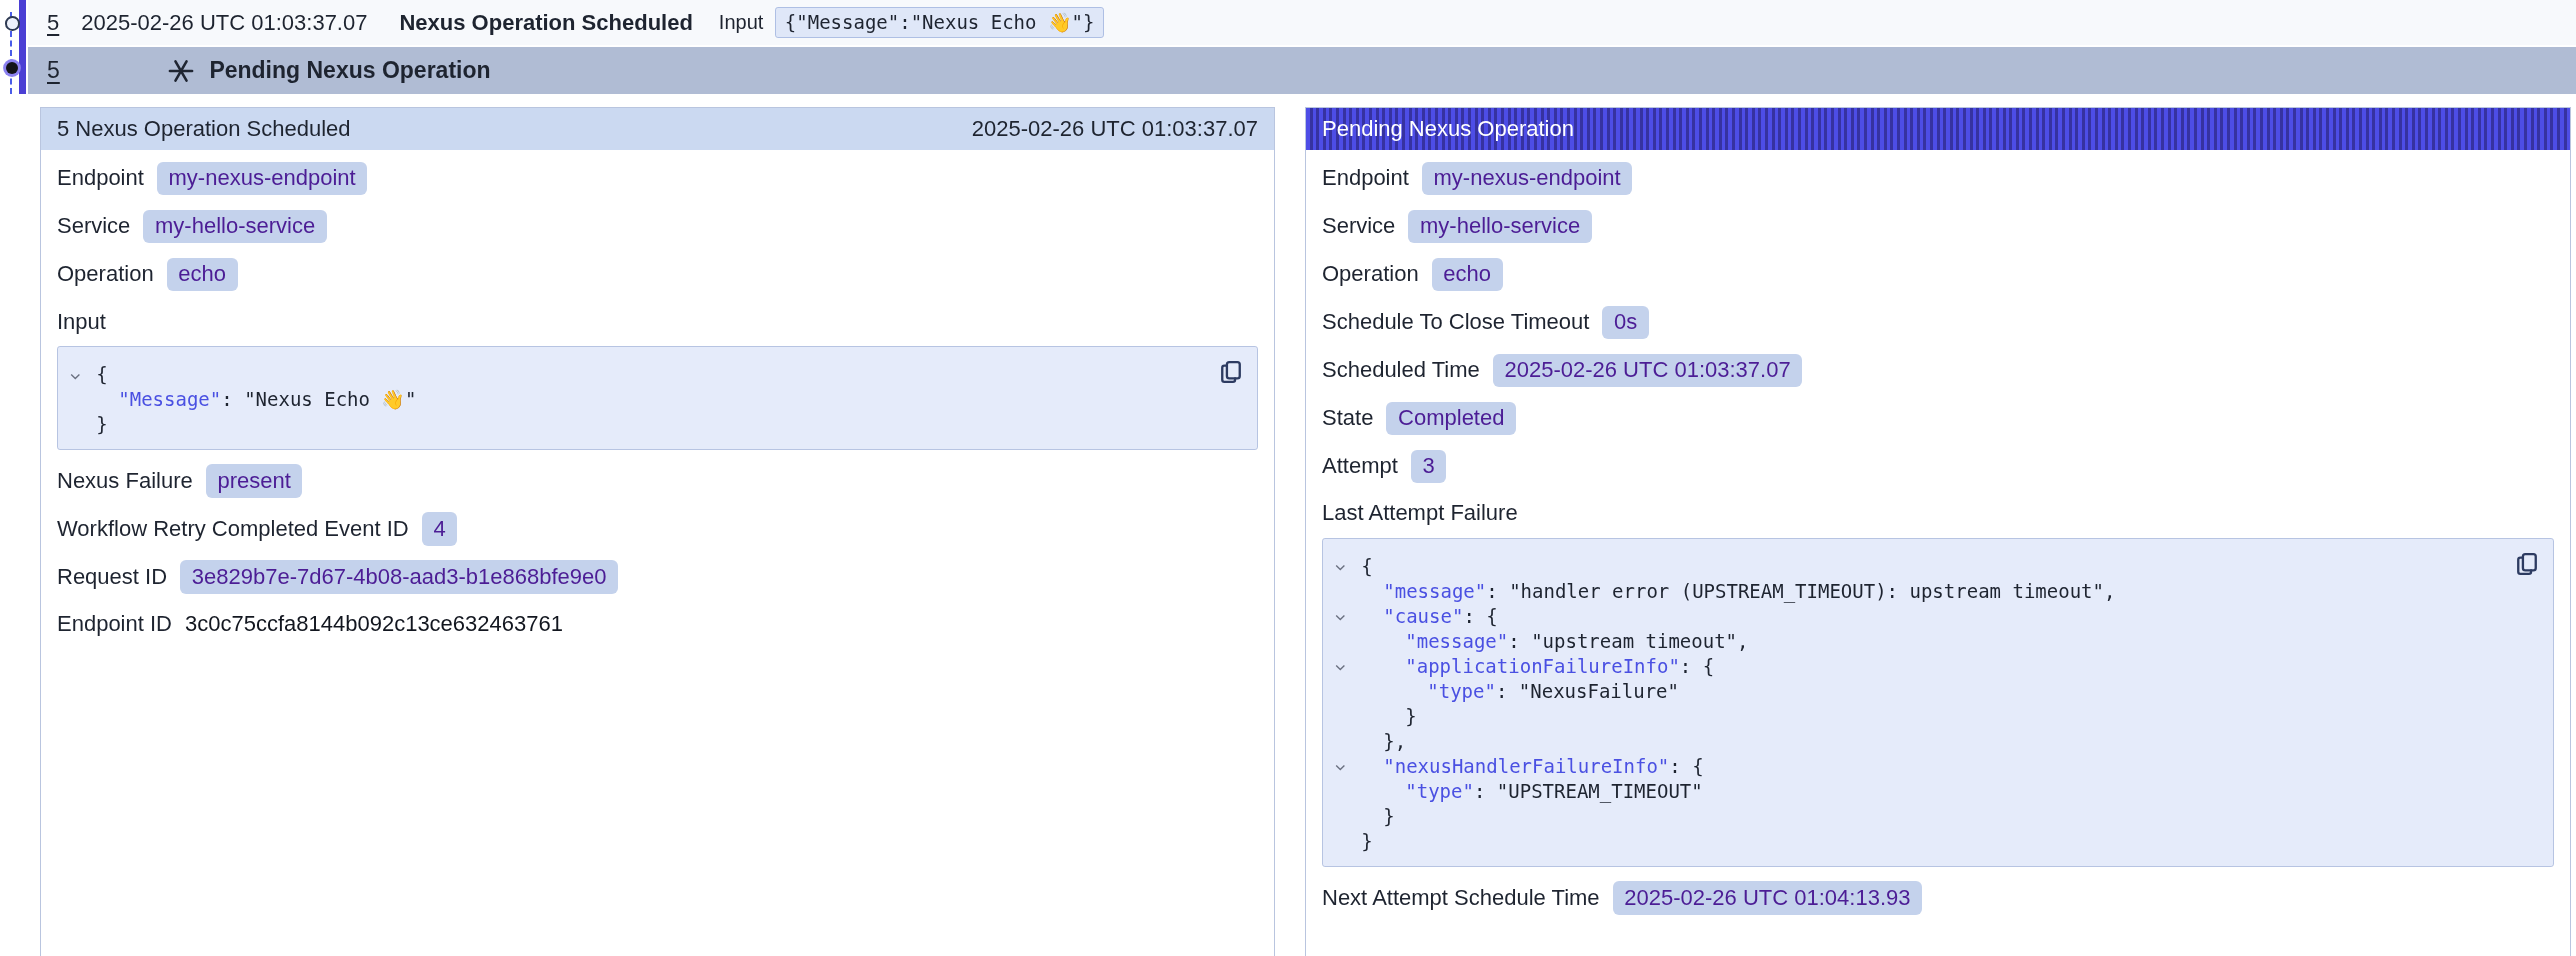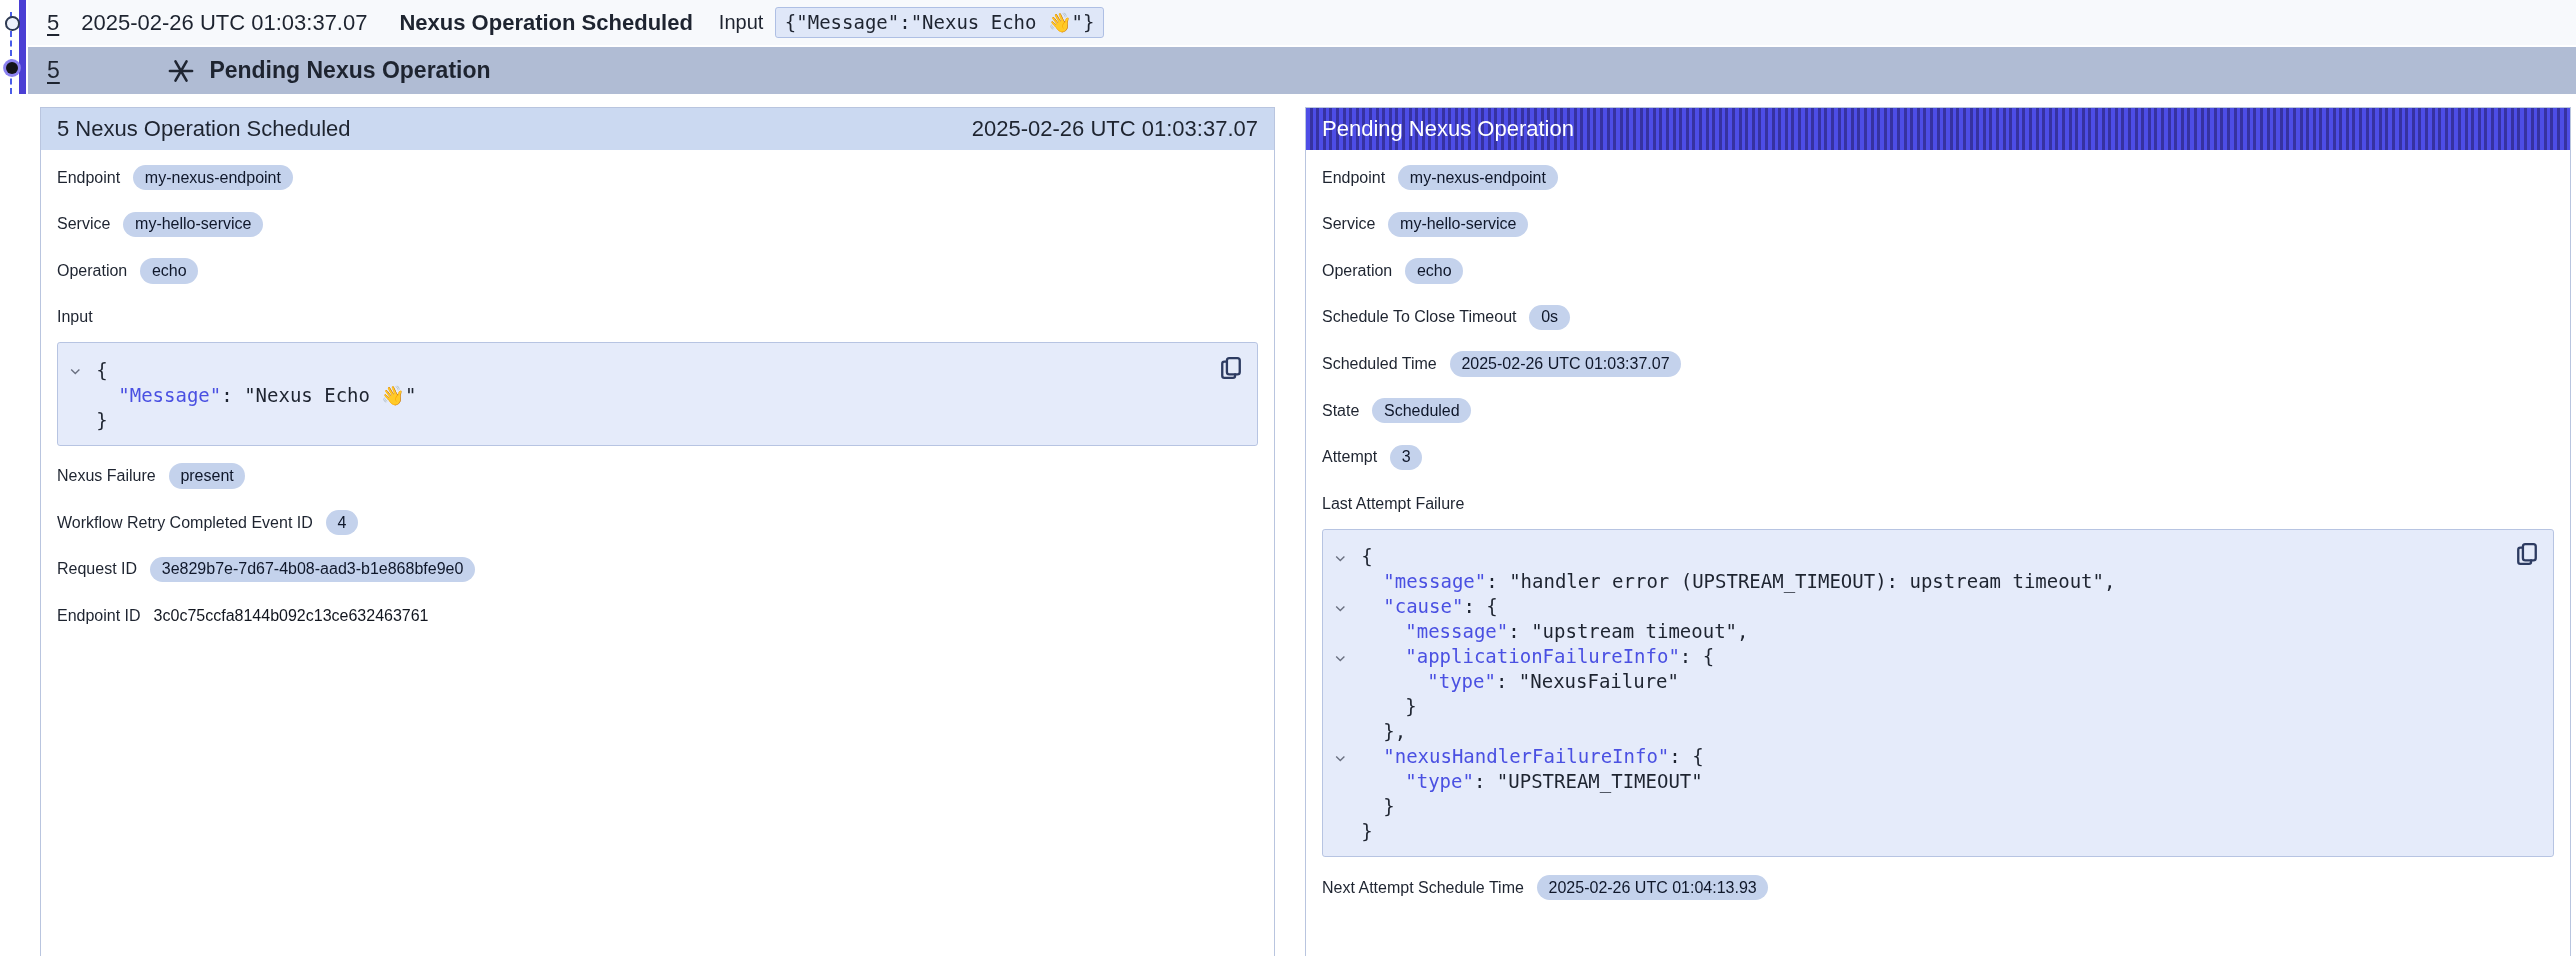--- a/index.html
+++ b/index.html
@@ -37,24 +37,24 @@
   
   .panel{position:absolute; top:107px; height:923px; border:1.5px solid var(--panel-border); background:#fff;}
   #left-panel{left:40px; width:1235px;}
   #right-panel{left:1305px; width:1266px;}
   .panel-header{height:42px; display:flex; align-items:center; justify-content:space-between;
     padding:0 16px; font-size:22px;}
   .left-header{background:var(--header-left-bg);}
   .right-header{background:repeating-linear-gradient(90deg, var(--stripe-light) 0 3.7px, var(--stripe-dark) 3.7px 6.6px);
     color:#fff; font-weight:500;}
   .panel-content{padding:0 16px 22px;}
-  .field-row{display:flex; align-items:center; margin-top:14.6px; min-height:32px; font-size:16px;}
+  .field-row{display:flex; align-items:center; margin-top:14.6px; min-height:32px; font-size:22px;}
   .field-row:first-child{margin-top:11.7px;}
   .field-label{margin-right:13px; white-space:nowrap;}
-  .chip{background:var(--chip-bg); border-radius:14px; padding:3.7px 11.7px; color:#0f172a; white-space:nowrap;}
+  .chip{background:var(--chip-bg); border-radius:6px; padding:3.7px 11.7px; color:#4c1d95; white-space:nowrap;}
   .link{color:#12161f; text-underline-offset:4.4px; cursor:pointer;}
   
   .code-block{position:relative; margin-top:8.8px; background:var(--code-bg);
     border:1.5px solid var(--code-border); border-radius:2.9px; padding:14.6px 51px 11.7px 10.3px;
     font-family:"DejaVu Sans Mono", monospace; font-size:19px; line-height:25px; color:var(--text);}
   .code-line{display:flex; align-items:baseline;}
   .gutter{width:28px; flex:0 0 28px; display:inline-flex; align-items:center;}
   .gutter svg{width:14.6px; height:14.6px; position:relative; top:2.2px;}
   .chev{cursor:pointer;}
   .seg-key{color:var(--json-key);}
@@ -174,21 +174,21 @@
       <div class="field-row">
         <span class="field-label">Schedule To Close Timeout</span>
         <span class="chip">0s</span>
       </div>
       <div class="field-row">
         <span class="field-label">Scheduled Time</span>
         <span class="chip">2025-02-26 UTC 01:03:37.07</span>
       </div>
       <div class="field-row">
         <span class="field-label">State</span>
-        <span class="chip">Scheduled</span>
+        <span class="chip">Completed</span>
       </div>
       <div class="field-row">
         <span class="field-label">Attempt</span>
         <span class="chip">3</span>
       </div>
       <div class="field-row">
         <span class="field-label">Last Attempt Failure</span>
       </div>
       <div class="code-block">
         <div class="code-line">

